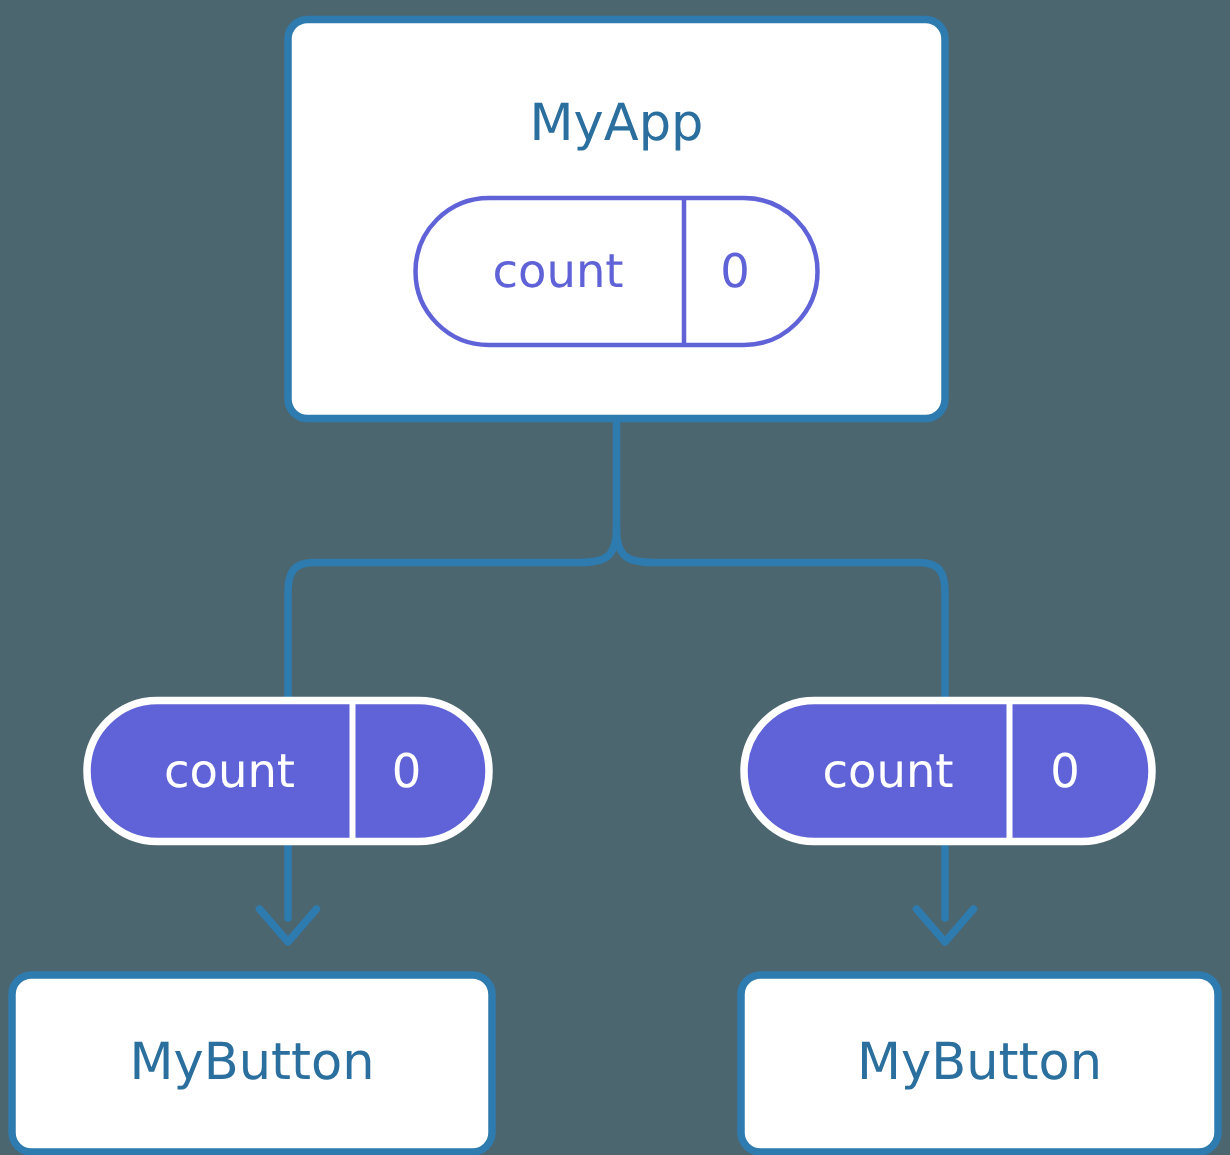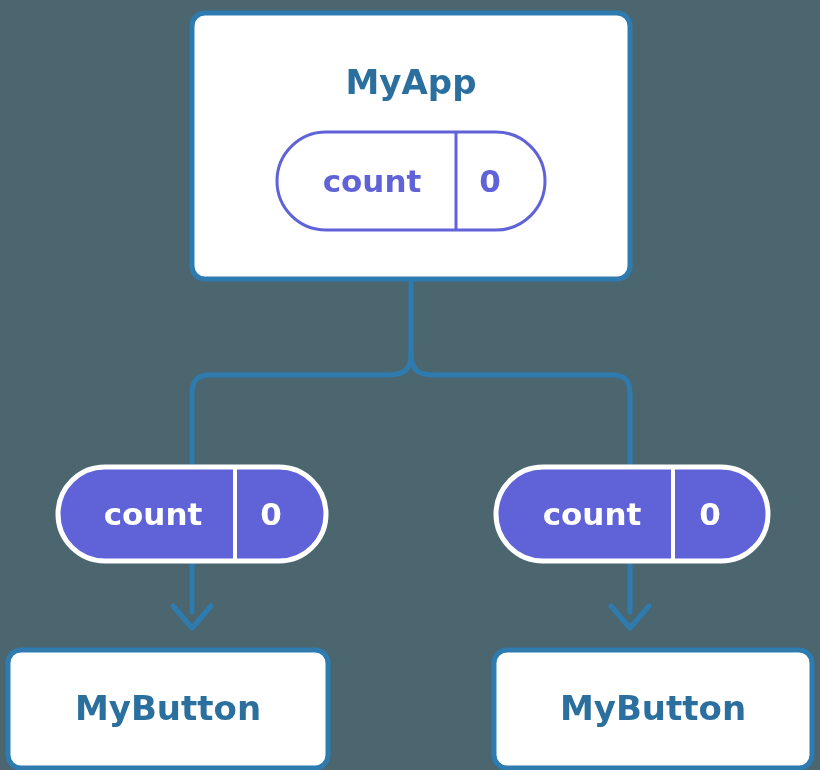--- a/index.html
+++ b/index.html
@@ -9,21 +9,20 @@
   body {
     width: 820px;
     height: 770px;
     overflow: hidden;
     font-family: "DejaVu Sans", sans-serif;
   }
   #diagram-root {
     position: relative;
     width: 820px;
     height: 770px;
-    font-weight: bold;
   }
   #diagram-svg {
     display: block;
     width: 820px;
     height: 770px;
   }
   .node-box-label {
     font-family: "DejaVu Sans", sans-serif;
     font-size: 34px;
     text-anchor: middle;

